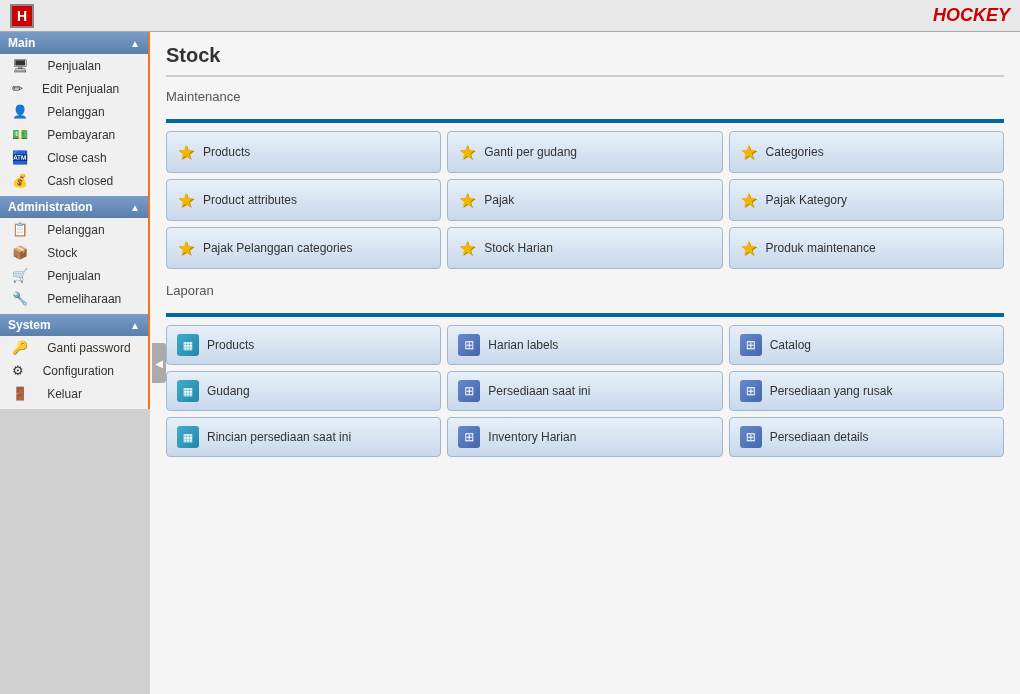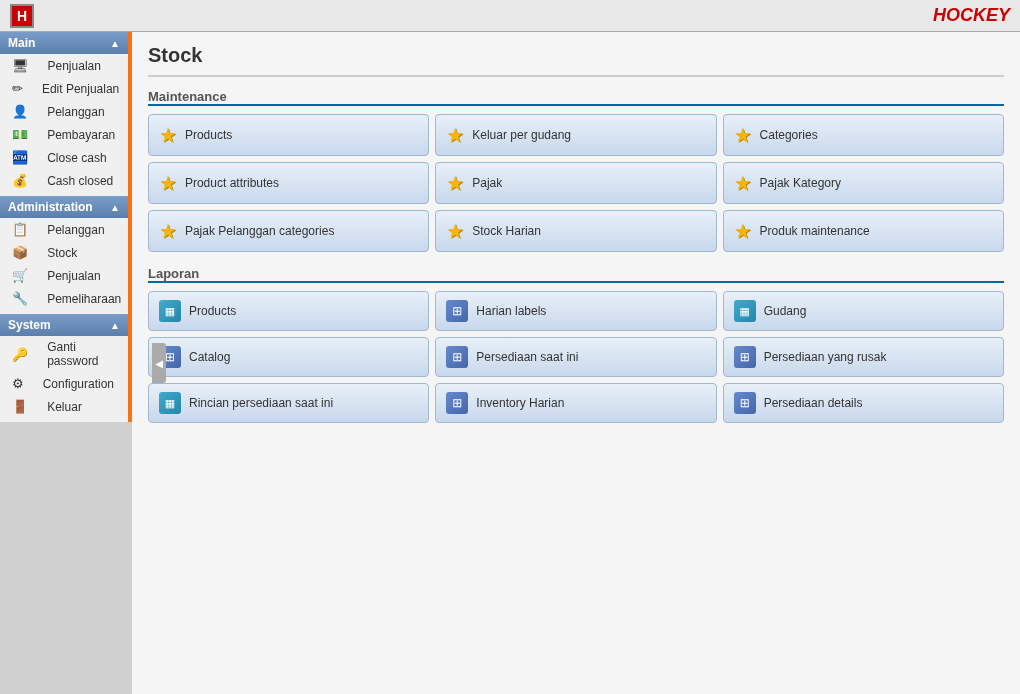--- a/index.html
+++ b/index.html
@@ -41,23 +41,23 @@
     }
 
     
     .layout {
       display: flex;
       height: calc(694px - 32px);
     }
 
     
     .sidebar {
-      width: 132px;
+      width: 150px;
       background: #f0f0f0;
-      border-right: 4px solid #f97316;
+      border-right: 2px solid #f97316;
       overflow-y: auto;
       flex-shrink: 0;
     }
 
     .sidebar-section {
       margin-bottom: 4px;
     }
 
     .sidebar-section-header {
       background: linear-gradient(to bottom, #7a9cc8, #5a7faa);
@@ -120,25 +120,25 @@
       font-size: 20px;
       font-weight: bold;
       color: #333;
       margin-bottom: 12px;
       padding-bottom: 8px;
       border-bottom: 2px solid #ccc;
     }
 
     .section-label {
       font-size: 13px;
-      font-weight: bold;
+      font-weight: normal;
       color: #555;
       margin-bottom: 8px;
-      padding-bottom: 0;
-      border-bottom: 2px solid #0369a1;
+      padding-bottom: 15px;
+      border-bottom: 4px solid #0369a1;
     }
 
     .grid-3 {
       display: grid;
       grid-template-columns: repeat(3, 1fr);
       gap: 6px;
       margin-bottom: 8px;
     }
 
     .grid-button {
@@ -299,21 +299,21 @@
       <div class="section-label">Maintenance</div>
       <div class="grid-3">
 
         <button class="grid-button">
           <span class="star-icon">★</span>
           <span>Products</span>
         </button>
 
         <button class="grid-button">
           <span class="star-icon">★</span>
-          <span>Keluar per gudang</span>
+          <span>Ganti per gudang</span>
         </button>
 
         <button class="grid-button">
           <span class="star-icon">★</span>
           <span>Categories</span>
         </button>
 
         <button class="grid-button">
           <span class="star-icon">★</span>
           <span>Product attributes</span>
@@ -355,31 +355,31 @@
           <div class="laporan-icon icon-teal"></div>
           <span>Products</span>
         </button>
 
         <button class="grid-button">
           <div class="laporan-icon icon-grid"></div>
           <span>Harian labels</span>
         </button>
 
         <button class="grid-button">
+          <div class="laporan-icon icon-grid"></div>
+          <span>Catalog</span>
+        </button>
+
+        <button class="grid-button">
           <div class="laporan-icon icon-teal"></div>
           <span>Gudang</span>
         </button>
 
         <button class="grid-button">
           <div class="laporan-icon icon-grid"></div>
-          <span>Catalog</span>
-        </button>
-
-        <button class="grid-button">
-          <div class="laporan-icon icon-grid"></div>
           <span>Persediaan saat ini</span>
         </button>
 
         <button class="grid-button">
           <div class="laporan-icon icon-grid"></div>
           <span>Persediaan yang rusak</span>
         </button>
 
         <button class="grid-button">
           <div class="laporan-icon icon-teal"></div>

